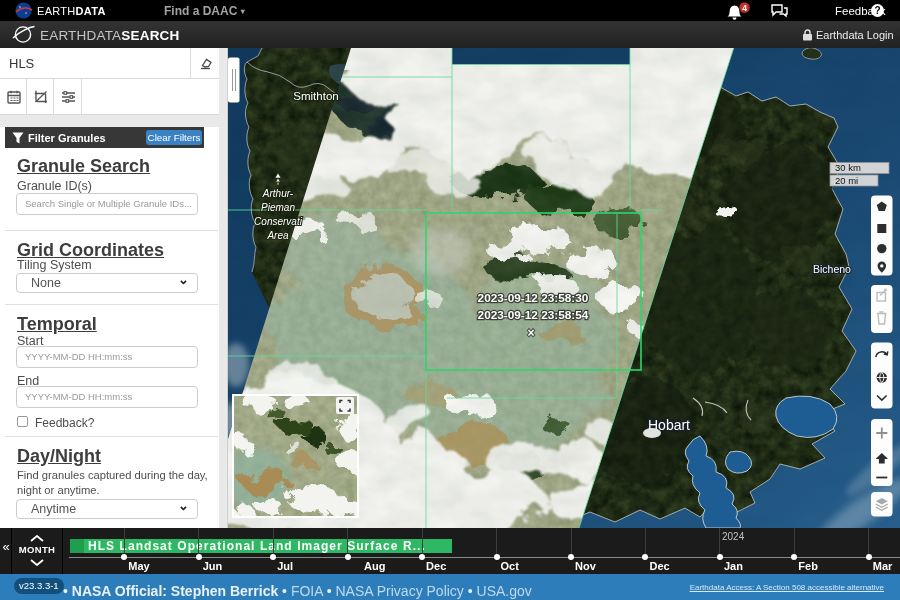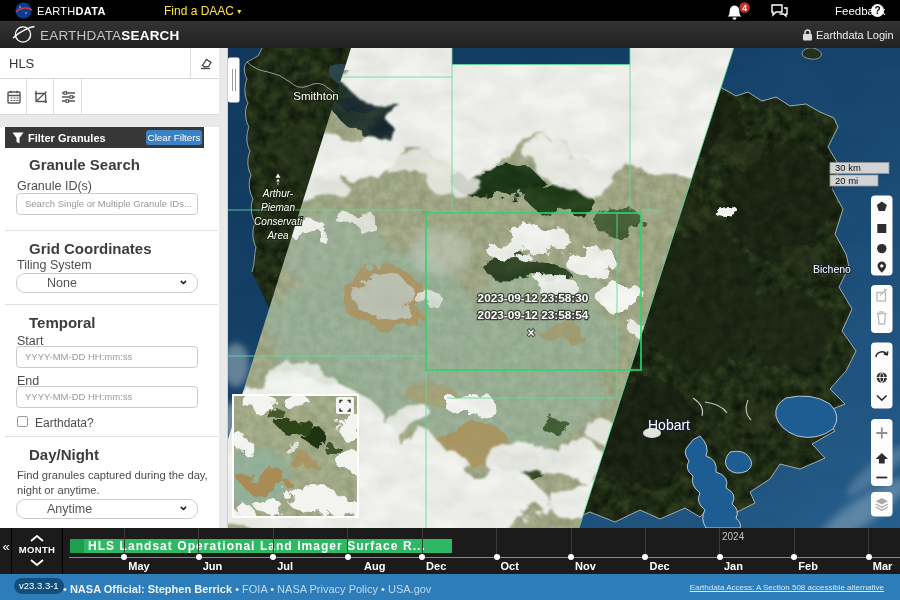--- a/index.html
+++ b/index.html
@@ -4,64 +4,64 @@
 <style>
   * { margin:0; padding:0; box-sizing:border-box; }
   html,body { width:900px; height:600px; overflow:hidden; background:#fff;
     font-family:"Liberation Sans", sans-serif; }
   .abs { position:absolute; }
   #page { position:relative; width:900px; height:600px; }
 
   
   #bar1 { position:absolute; left:0; top:0; width:900px; height:21px; background:#000; color:#fff; }
   #bar1 .ed { position:absolute; left:37px; top:5px; font-size:11px; letter-spacing:.3px; color:#fff; }
-  #bar1 .daac { position:absolute; left:164px; top:4px; font-size:12px; color:#fde047; }
+  #bar1 .daac { position:absolute; left:164px; top:4px; font-size:12px; color:#a3a3a3;font-weight:bold; }
   #fb { position:absolute; left:790px; top:5px; font-size:11.5px; color:#fff;padding-left:45px; }
   #help { position:absolute; left:871px; top:4px; width:13px; height:13px; border-radius:50%; background:#fff; color:#000; font-size:10px; font-weight:bold; text-align:center; line-height:13px; }
 
   
   #bar2 { position:absolute; left:0; top:21px; width:900px; height:44px; background:linear-gradient(#333 0%,#222 60%,#1b1b1b 100%); }
   #bar2 .t1 { position:absolute; left:40px; top:7px; font-size:13.5px; letter-spacing:.2px; color:#c4c4c4; font-weight:400;}
   #bar2 .t1 b { color:#fff; font-weight:bold; }
   #login { position:absolute; left:816px; top:8px; font-size:11px; color:#eee; }
 
   
   #side { position:absolute; left:0; top:48px; width:240px; height:480px; background:#fff; }
   #srow { position:absolute; left:0; top:0; width:228px; height:31px; background:#fff; border-bottom:1px solid #d9d9d9;}
   #srow .q { position:absolute; left:9px; top:8px; font-size:13px; color:#333; }
   #irow { position:absolute; left:0; top:31px; width:228px; height:36px; background:#fff; border-bottom:1px solid #d9d9d9;}
   #irow .cell { position:absolute; top:0; height:36px; border-right:1px solid #dcdcdc; }
   #gap1 { position:absolute; left:0; top:67px; width:228px; height:12px; background:#e9e9e9; }
   #fpanel { position:absolute; left:5px; top:79px; width:213px; height:401px; background:#fff; }
   #fhead { position:absolute; left:0px; top:0px; width:199px; height:21px; background:#373737; color:#fff; }
   #fhead .tt { position:absolute; left:23px; top:4.5px; font-size:11px; font-weight:bold; }
   #clearb { position:absolute; left:141px; top:3px; width:56px; height:15px; background:#3b82c4; border-radius:3px; color:#fff; font-size:9.8px; text-align:center; line-height:15px; }
-  .sect { position:absolute; left:24px; color:#3d3d3d; font-weight:bold; font-size:15px; }
+  .sect { position:absolute; left:12px; color:#3d3d3d; font-weight:bold; font-size:18px;text-decoration:underline; }
   .lab  { position:absolute; left:12px; color:#4d4d4d; font-size:12.5px; }
   .inp  { position:absolute; left:11px; width:182px; height:22px; border:1px solid #ccc; border-radius:4px; background:#fff; font-size:9.5px; color:#999; line-height:20px; padding-left:8px; white-space:nowrap; overflow:hidden;}
   .divd { position:absolute; left:0px; width:213px; height:1px; background:#e0e0e0; }
-  .sel  { position:absolute; left:11px; width:182px; height:20px; border:1px solid #ccc; border-radius:9px; background:#fff; font-size:12.5px; color:#555; line-height:18px; padding-left:30px; }
+  .sel  { position:absolute; left:11px; width:182px; height:20px; border:1px solid #ccc; border-radius:4px; background:#fff; font-size:12.5px; color:#555; line-height:18px; padding-left:14px; }
   .sel:after { content:"\2304"; position:absolute; right:8px; top:-3px; font-size:13px; color:#222; font-weight:bold;}
 
   
   #tl { position:absolute; left:0; top:528px; width:900px; height:46px; background:#1b1b1b; }
   #tl .vsep { position:absolute; top:0; width:1px; height:46px; background:#000; }
   #tl .tick { position:absolute; top:0px; width:1px; height:29px; background:#3c3c3c; }
   #axis { position:absolute; left:69px; top:28.5px; width:831px; height:1px; background:#8a8a8a; }
   #tl .dot { position:absolute; top:26px; width:6px; height:6px; border-radius:50%; background:#fff; }
   #tl .mon { position:absolute; top:32px; font-size:11px; font-weight:bold; color:#fff; }
   #gbar { position:absolute; left:70px; top:11px; width:382px; height:14px; background:#2eb863; color:#fff; font-size:12px; font-weight:bold; line-height:14.5px; letter-spacing:1.05px; }
   #gcap { position:absolute; left:70px; top:11px; width:14px; height:14px; background:#1e9e4e; }
   #y2024 { position:absolute; left:722px; top:3px; font-size:10px; color:#c2c2c2; }
   #mctl { position:absolute; left:12px; top:0; width:50px; height:46px; color:#fff; }
 
   
   #foot { position:absolute; left:0; top:574px; width:900px; height:26px; background:#2e7dbb; color:#fff; font-size:10.5px; }
   #vpill { position:absolute; left:14px; top:4px; height:16px; padding:0 5px; background:#134f7d; border-radius:8px; line-height:16px; font-size:9.5px; }
-  #foot .mid { position:absolute; left:63px; top:8.5px; color:#e8f1f8; font-size:11px; letter-spacing:0; }
+  #foot .mid { position:absolute; left:63px; top:8.5px; color:#e8f1f8; font-size:14px; letter-spacing:0; }
   #foot .mid a { color:#bdd9ee; }
   #foot .rlink { position:absolute; right:16px; top:9px; color:#d7e9f7; text-decoration:underline; font-size:8px; }
 </style>
 </head>
 <body>
 <div id="page">
 
   <div id="bar1">
     <svg class="abs" style="left:15px;top:2px" width="18" height="17" viewBox="0 0 18 17">
       <circle cx="8.5" cy="8.5" r="8" fill="#0b3d91"></circle>
@@ -144,21 +144,21 @@
       <div class="sect" style="top:113px">Grid Coordinates</div>
       <div class="lab" style="top:131px">Tiling System</div>
       <div class="sel" style="top:146px">None</div>
       <div class="divd" style="top:177px"></div>
       <div class="sect" style="top:187px">Temporal</div>
       <div class="lab" style="top:207px">Start</div>
       <div class="inp" style="top:219px">YYYY-MM-DD HH:mm:ss</div>
       <div class="lab" style="top:247px">End</div>
       <div class="inp" style="top:259px">YYYY-MM-DD HH:mm:ss</div>
       <div style="position:absolute;left:12px;top:289px;width:11px;height:11px;border:1px solid #999;border-radius:2px;background:#fff"></div>
-      <div class="lab" style="left:30px;top:289px;font-size:12px">Earthdata?</div>
+      <div class="lab" style="left:30px;top:289px;font-size:12px">Feedback?</div>
       <div class="divd" style="top:309px"></div>
       <div class="sect" style="top:319px">Day/Night</div>
       <div class="lab" style="top:341px;width:200px;line-height:15px;font-size:11.2px">Find granules captured during the day, night or&nbsp;anytime.</div>
       <div class="sel" style="top:372px">Anytime</div>
     </div>
   </div>
 
   <div class="abs" style="left:219px;top:48px;width:9px;height:480px;background:#e9e9e9;border-right:1px solid #cfcfcf"></div>
 
   <div class="abs" style="left:228px;top:48px;width:672px;height:556px;overflow:hidden">

